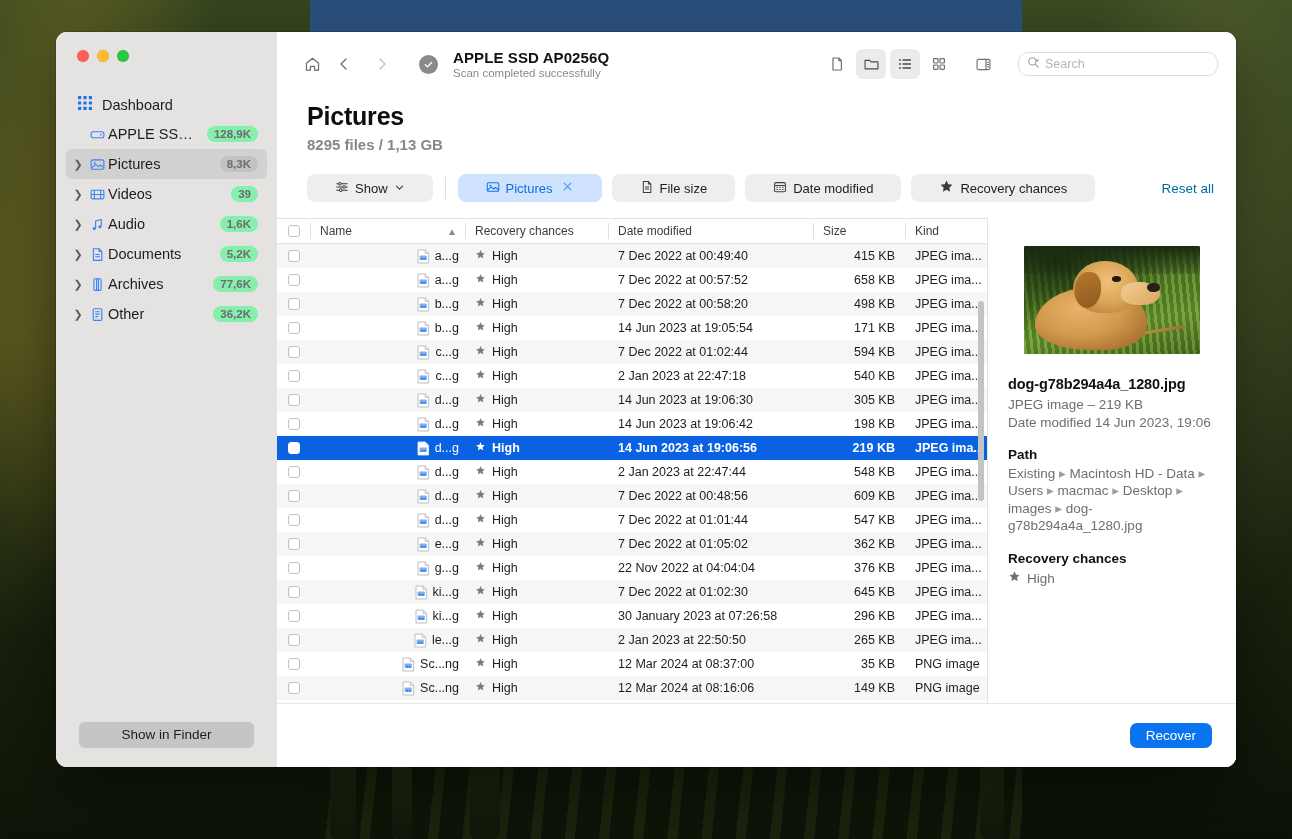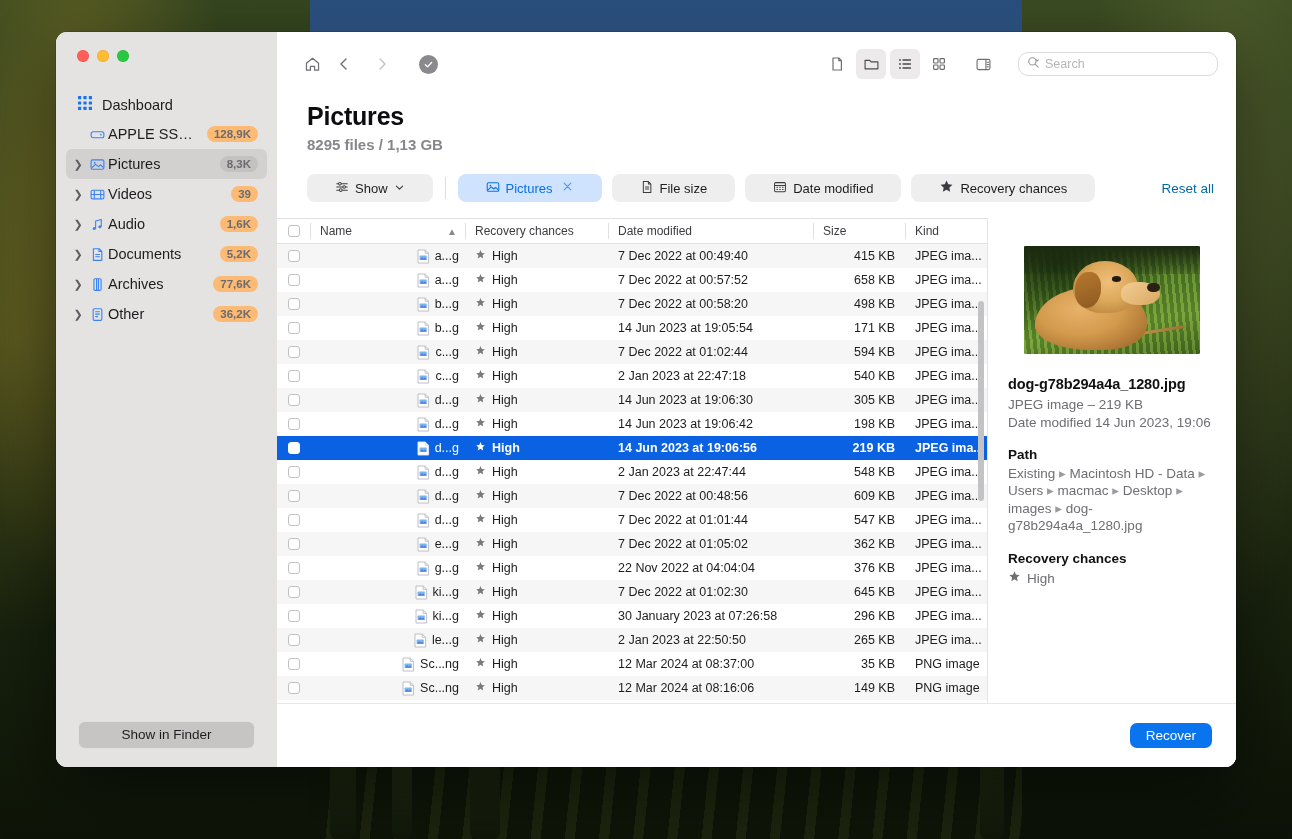--- a/index.html
+++ b/index.html
@@ -102,21 +102,21 @@
     margin:0 10px; padding:0 9px 0 4px; border-radius:6px; gap:0px;
   }
   .sb-item.sel { background:#d2d1cf; }
   .sb-chev {
     width:16px; flex:0 0 16px; color:#5c5c60; font-size:11px;
     display:flex; align-items:center; justify-content:center;
   }
   .sb-ico { width:22px; flex:0 0 22px; display:flex; align-items:center; justify-content:center; }
   .sb-lbl { flex:1; font-size:14.5px; color:#1d1d1f; white-space:nowrap; overflow:hidden; text-overflow:ellipsis; }
   .sb-badge {
-    background:#fdba74; color:#6b6b70; font-size:11.5px; font-weight:600;
+    background:#86efac; color:#6b6b70; font-size:11.5px; font-weight:600;
     border-radius:9px; padding:2px 7px; margin-left:6px;
   }
   .sb-item.sel .sb-badge { background:#c3c2c0; }
 
   #sidebar-foot { margin-top:auto; padding:0 0 20px 0; display:flex; justify-content:center; }
   #show-finder {
     width:175px; height:25px; border-radius:6px; border:none;
     background:#c6c5c3; color:#1d1d1f; font-size:13.5px;
     font-family:"Liberation Sans", sans-serif; cursor:default;
     box-shadow: 0 .5px 1px rgba(0,0,0,.14);
@@ -440,20 +440,24 @@
           <div class="tb-ico dim">
             <svg width="16" height="16" viewBox="0 0 16 16" fill="none" stroke="currentColor" stroke-width="1.4" stroke-linecap="round" stroke-linejoin="round">
                 <path d="M6 3 L11 8 L6 13"></path>
               </svg>
           </div>
         </div>
         <div id="scan-check">
           <svg width="11" height="11" viewBox="0 0 12 12" fill="none" stroke="#fff" stroke-width="1.5" stroke-linecap="round" stroke-linejoin="round">
               <path d="M2.6 6.3 L4.9 8.6 L9.4 3.8"></path>
             </svg>
+        </div>
+        <div id="scan-title-wrap">
+          <div id="scan-title">APPLE SSD AP0256Q</div>
+          <div id="scan-sub">Scan completed successfully</div>
         </div>
 
         <div id="tb-right">
           <div class="tb-ico">
             <svg width="16" height="16" viewBox="0 0 16 16" fill="none" stroke="currentColor" stroke-width="1.2" stroke-linejoin="round">
               <path d="M4 2 H9.8 L12.4 4.6 V14 H4 Z"></path>
                 <path d="M9.8 2 V4.6 H12.4"></path>
             </svg>
           </div>
           <div class="tb-ico on">

